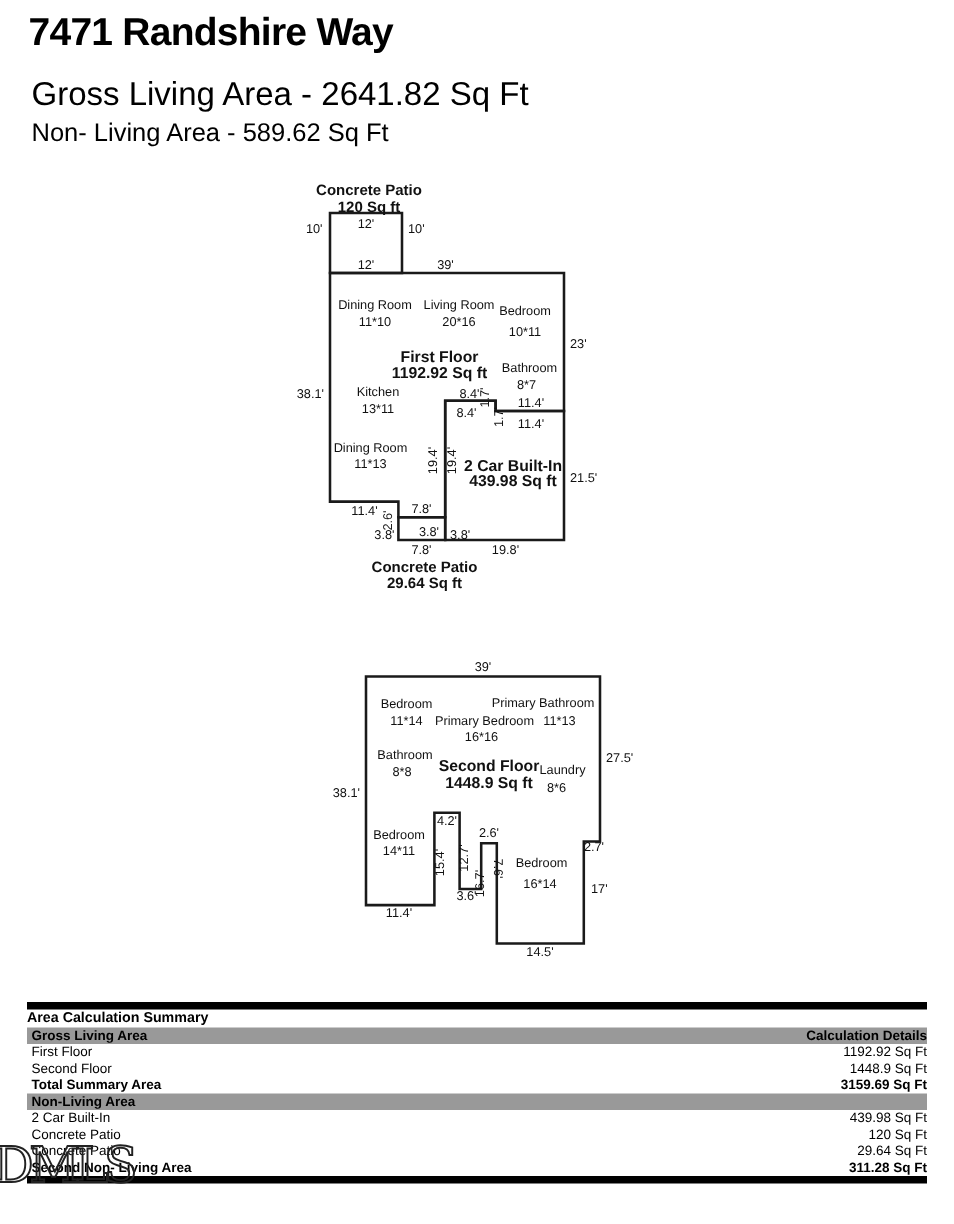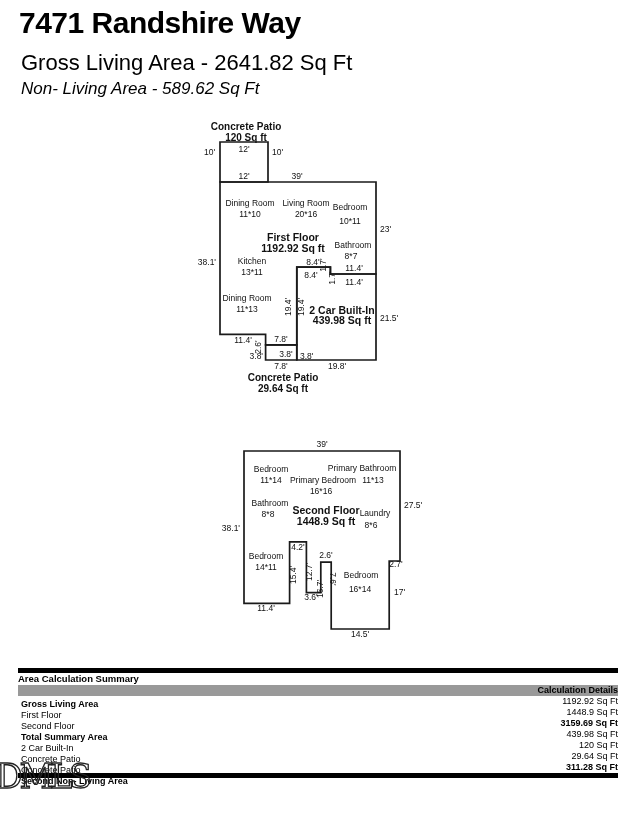--- a/index.html
+++ b/index.html
@@ -1,39 +1,39 @@
 <!DOCTYPE html>
 <html><head>
 <meta charset="utf-8">
 <style>
   html,body{margin:0;padding:0;background:#ffffff;}
   #page{position:relative;width:636px;height:816px;background:#fff;overflow:hidden;
         font-family:"Liberation Sans",sans-serif;color:#000;}
 
   
-  .hdr-title{position:absolute;left:19px;top:6px;font-size:30px;font-weight:700;letter-spacing:-0.5px;}
+  .hdr-title{position:absolute;left:19px;top:6px;font-size:26px;font-weight:700;letter-spacing:-0.5px;}
   .hdr-sub1{position:absolute;left:21px;top:50px;font-size:22px;}
-  .hdr-sub2{position:absolute;left:21px;top:79px;font-size:17px;font-style:italic;}
+  .hdr-sub2{position:absolute;left:21px;top:79px;font-size:17px;}
 
   
   #plan-svg{position:absolute;left:0;top:0;z-index:1;}
   #plan-svg polygon{fill:none;stroke:#1a1a1a;stroke-width:1.7;stroke-linejoin:miter;}
   text{fill:#111;}
   .dim{font:8.5px "Liberation Sans",sans-serif;}
   .room{font:8.5px "Liberation Sans",sans-serif;}
   .ptitle{font:bold 10px "Liberation Sans",sans-serif;}
   .ftitle{font:bold 10.5px "Liberation Sans",sans-serif;}
 
   
   .table{position:absolute;left:18px;top:668px;width:600px;z-index:2;font-size:9px;}
   .tbar{height:4.5px;background:#000;}
   .trow{position:relative;height:11px;line-height:11px;}
   .trow.title{height:12.5px;line-height:12.5px;font-weight:700;font-size:9.5px;}
   .trow.gray{background:#999999;font-weight:700;}
-  .tlabel{position:absolute;left:3px;top:0;white-space:nowrap;margin-top:14px;}
+  .tlabel{position:absolute;left:3px;top:0;white-space:nowrap;}
   .tvalue{position:absolute;left:0;top:0;width:100%;text-align:right;white-space:nowrap;}
   .bold{font-weight:700;}
 
   
   .watermark{position:absolute;left:-4px;top:757px;z-index:3;
      font-family:"DejaVu Serif",serif;font-size:33px;letter-spacing:-3px;
      color:transparent;-webkit-text-stroke:1.3px #222;}
 </style>
 </head>
 <body>
@@ -150,20 +150,23 @@
       <span class="tlabel">First Floor</span>
     </div>
     <div class="trow">
       <span class="tvalue">1448.9 Sq Ft</span>
       <span class="tlabel">Second Floor</span>
     </div>
     <div class="trow bold">
       <span class="tvalue">3159.69 Sq Ft</span>
       <span class="tlabel">Total Summary Area</span>
     </div>
+    <div class="trow gray">
+      <span class="tlabel">Non-Living Area</span>
+    </div>
     <div class="trow">
       <span class="tvalue">439.98 Sq Ft</span>
       <span class="tlabel">2 Car Built-In</span>
     </div>
     <div class="trow">
       <span class="tvalue">120 Sq Ft</span>
       <span class="tlabel">Concrete Patio</span>
     </div>
     <div class="trow">
       <span class="tvalue">29.64 Sq Ft</span>

